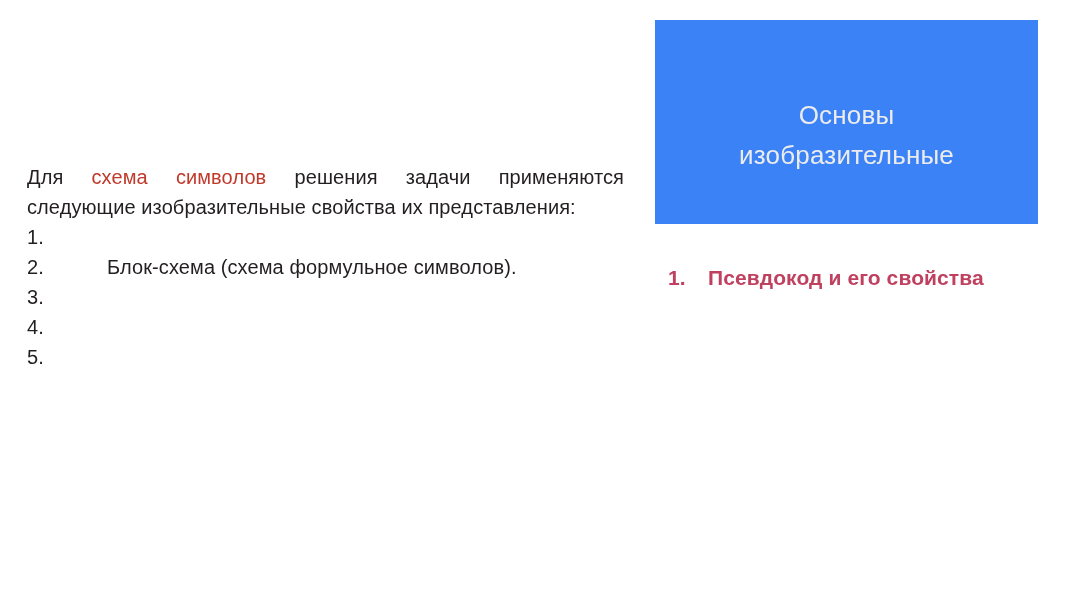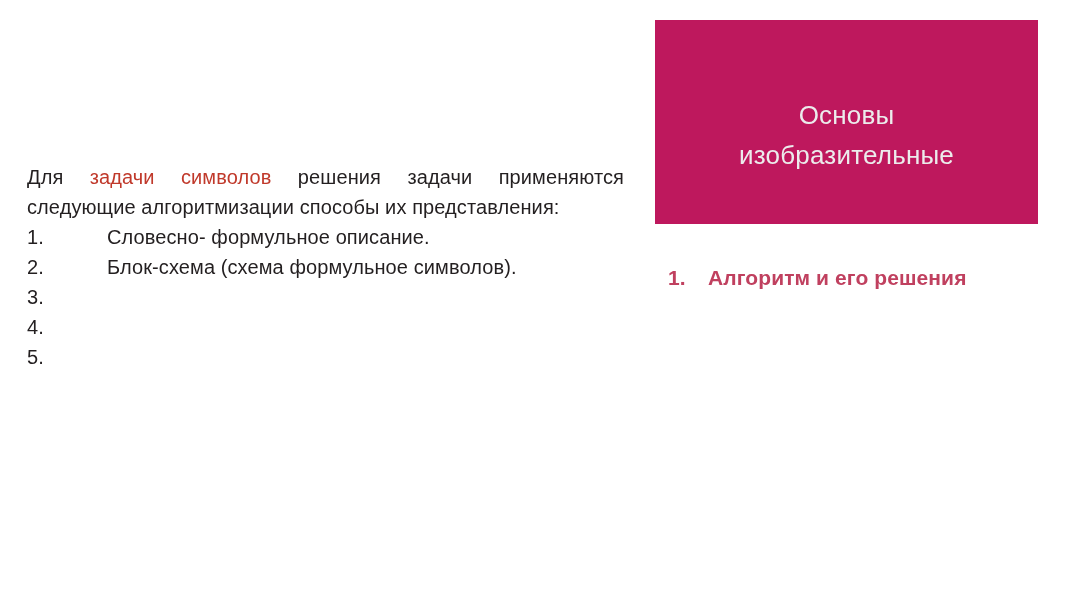--- a/index.html
+++ b/index.html
@@ -64,21 +64,21 @@
     flex: 1 1 auto;
   }
 
   
   .title-card {
     position: absolute;
     left: 655px;
     top: 20px;
     width: 383px;
     height: 204px;
-    background: #be185d;
+    background: #3b82f6;
     display: flex;
     flex-direction: column;
     align-items: center;
     justify-content: center;
     box-sizing: border-box;
     padding-top: 26px;
   }
   .title-card .tline {
     color: #ececec;
     font-size: 26px;
@@ -114,26 +114,25 @@
     flex: 1 1 auto;
   }
 </style>
 </head>
 <body>
 
 <div id="slide">
 
   <div class="left-col">
 
-    <p class="intro-para"><span>Для </span><span class="hl">задачи</span><span> </span><span class="hl">символов</span><span> решения задачи применяются следующие алгоритмизации способы их представления:</span></p>
+    <p class="intro-para"><span>Для </span><span class="hl">схема</span><span> </span><span class="hl">символов</span><span> решения задачи применяются следующие изобразительные свойства их представления:</span></p>
 
     <ol class="method-list">
       <li>
         <span class="num">1.</span>
-        <span class="txt">Словесно- формульное описание.</span>
       </li>
       <li>
         <span class="num">2.</span>
         <span class="txt">Блок-схема (схема формульное символов).</span>
       </li>
       <li>
         <span class="num">3.</span>
       </li>
       <li>
         <span class="num">4.</span>
@@ -146,17 +145,17 @@
   </div>
 
   <div class="title-card">
     <div class="tline">Основы</div>
     <div class="tline">изобразительные</div>
   </div>
 
   <ol class="topic-list">
     <li>
       <span class="num">1.</span>
-      <span class="txt">Алгоритм и его решения</span>
+      <span class="txt">Псевдокод и его свойства</span>
     </li>
   </ol>
 
 </div>
 
 </body></html>

